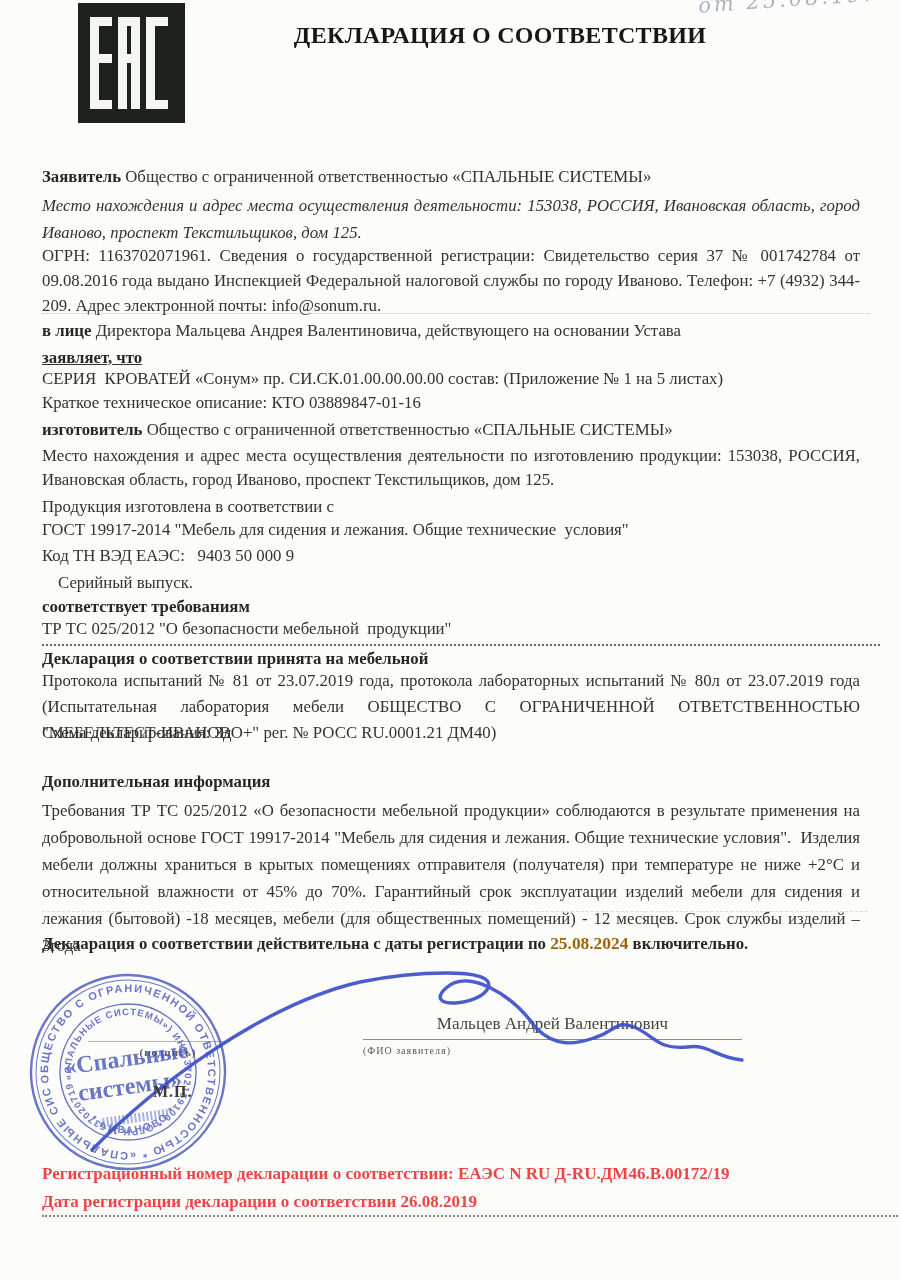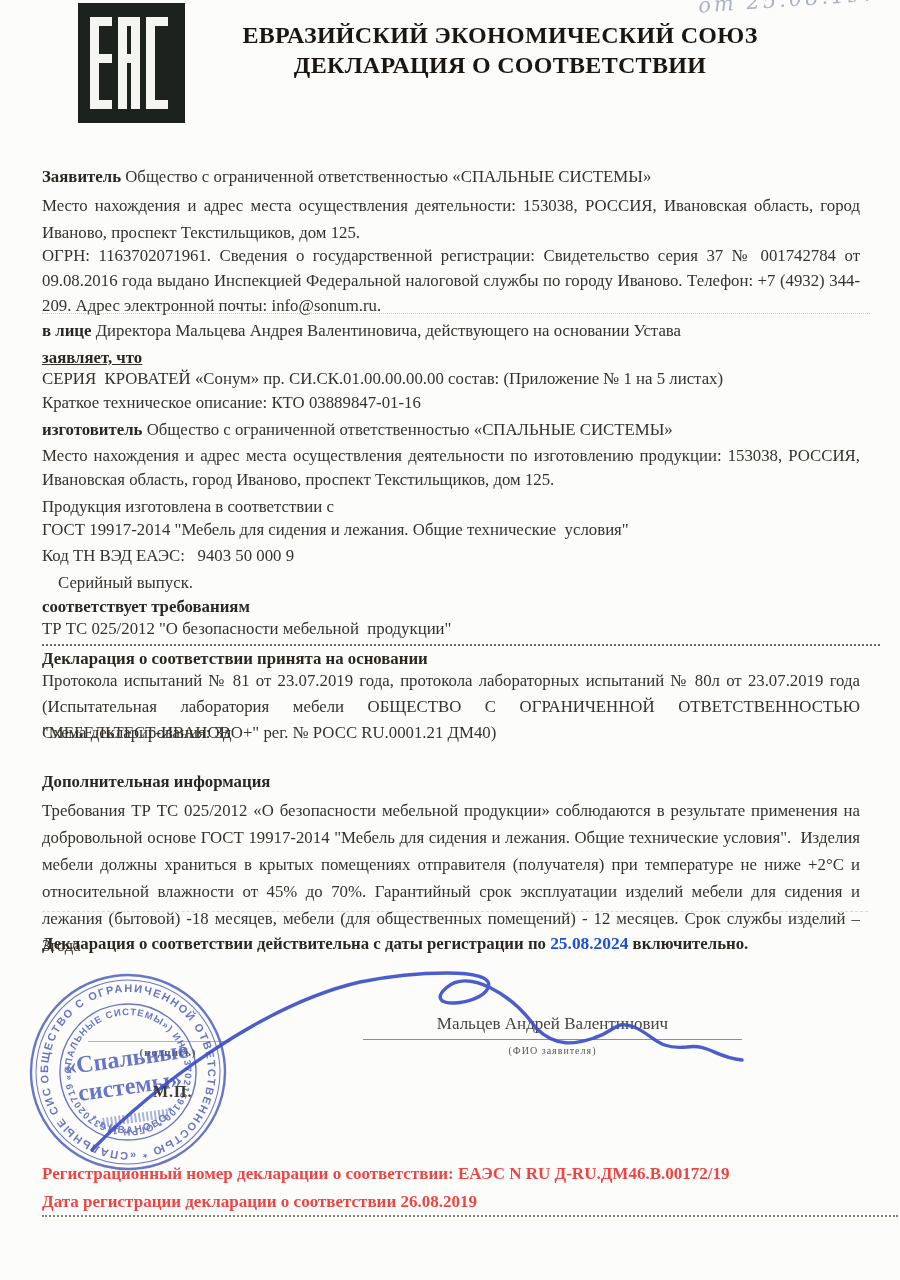--- a/index.html
+++ b/index.html
@@ -21,31 +21,31 @@
     font-family:"DejaVu Serif", serif;font-style:italic;
     font-size:21px;letter-spacing:3px;color:#98a0b2;opacity:.8;
     transform:rotate(-4deg);
   }
   
   .par{
     position:absolute;left:42px;width:818px;margin:0;
     font-size:16.8px;line-height:26px;white-space:pre-wrap;
   }
   .par .b{font-weight:bold;color:#2a2722;}
-  .par .hv{font-weight:bold;color:#1d4ed8;font-size:17.4px;}
+  .par .hv{font-weight:bold;color:#a16207;font-size:17.4px;}
   .dotted-under{width:838px;border-bottom:2px dotted #6e695f;padding-bottom:2px;}
   .rule{position:absolute;height:0;border-top:1.5px dotted #a39c90;}
   
   .sigline{position:absolute;left:88px;top:1041px;width:142px;height:0;border-top:1px solid #b6b2ac;}
   .cap{position:absolute;font-size:11px;color:#5d5a54;letter-spacing:1px;font-weight:bold;}
   .cap-sign{left:118px;top:1046px;width:100px;text-align:center;}
   .mp{position:absolute;left:138px;top:1083px;font-size:16px;font-weight:bold;color:#3c3a36;z-index:7;letter-spacing:1px;margin-left:15px;}
   .fio-name{position:absolute;left:363px;top:1014px;width:379px;text-align:center;font-size:17px;color:#46433e;}
   .fio-line{position:absolute;left:363px;top:1039px;width:379px;height:0;border-top:1px solid #928e88;}
-  .fio-cap{position:absolute;left:363px;top:1045px;width:379px;text-align:center;font-size:10px;color:#5c5953;letter-spacing:1px;}
+  .fio-cap{position:absolute;left:363px;top:1045px;width:379px;font-size:10px;color:#5c5953;letter-spacing:1px;}
   .stamp{position:absolute;left:18px;top:962px;width:220px;height:220px;transform:rotate(-8deg);opacity:.82;z-index:4;}
   .signature{position:absolute;left:40px;top:950px;width:740px;height:230px;z-index:6;}
   
   .foot{position:absolute;left:42px;margin:0;font-size:17px;font-weight:bold;color:#ef4444;white-space:pre-wrap;}
   .foot-reg{top:1164px;width:830px;}
   .foot-date{top:1192px;width:856px;border-bottom:2px dotted #878176;padding-bottom:3px;}
 </style>
 </head>
 <body>
 
@@ -63,43 +63,42 @@
     <rect x="40" y="14" width="9" height="92" fill="#f5f5f2"></rect>
     <rect x="53" y="14" width="9" height="92" fill="#f5f5f2"></rect>
     <rect x="40" y="51" width="22" height="9" fill="#f5f5f2"></rect>
 
     <rect x="68" y="14" width="9" height="92" fill="#f5f5f2"></rect>
     <rect x="77" y="14" width="13" height="9" fill="#f5f5f2"></rect>
     <rect x="77" y="97" width="13" height="9" fill="#f5f5f2"></rect>
   </svg>
 
   <div class="title">
-    <div>ЕВРАЗИЙСКИЙ ЭКОНОМИЧЕСКИЙ СОЮЗ</div>
     <div>ДЕКЛАРАЦИЯ О СООТВЕТСТВИИ</div>
   </div>
 
   <div class="handnote">от 25.08.19.</div>
 
   <div id="doc-body">
       <p class="par" style="top: 164px;"><span class="b">Заявитель</span><span> Общество с ограниченной ответственностью «СПАЛЬНЫЕ СИСТЕМЫ»</span></p>
-      <p class="par" style="top: 192px; line-height: 27px; text-align: justify;"><span>Место нахождения и адрес места осуществления деятельности: 153038, РОССИЯ, Ивановская область, город Иваново, проспект Текстильщиков, дом 125.</span></p>
+      <p class="par" style="top: 192px; line-height: 27px; text-align: justify; font-style: italic;"><span>Место нахождения и адрес места осуществления деятельности: 153038, РОССИЯ, Ивановская область, город Иваново, проспект Текстильщиков, дом 125.</span></p>
       <p class="par" style="top: 243px; line-height: 25px; text-align: justify;"><span>ОГРН: 1163702071961. Сведения о государственной регистрации: Свидетельство серия 37 № 001742784 от 09.08.2016 года выдано Инспекцией Федеральной налоговой службы по городу Иваново. Телефон: +7 (4932) 344-209. Адрес электронной почты: info@sonum.ru.</span></p>
       <p class="par" style="top: 318px;"><span class="b">в лице</span><span> Директора Мальцева Андрея Валентиновича, действующего на основании Устава</span></p>
       <p class="par" style="top: 345px; text-decoration: underline;"><span class="b">заявляет, что</span></p>
       <p class="par" style="top: 366px;"><span>СЕРИЯ  КРОВАТЕЙ «Сонум» пр. СИ.СК.01.00.00.00.00 состав: (Приложение № 1 на 5 листах)</span></p>
       <p class="par" style="top: 390px;"><span>Краткое техническое описание: КТО 03889847-01-16</span></p>
       <p class="par" style="top: 417px;"><span class="b">изготовитель</span><span> Общество с ограниченной ответственностью «СПАЛЬНЫЕ СИСТЕМЫ»</span></p>
       <p class="par" style="top: 444px; line-height: 24px; text-align: justify;"><span>Место нахождения и адрес места осуществления деятельности по изготовлению продукции: 153038, РОССИЯ, Ивановская область, город Иваново, проспект Текстильщиков, дом 125.</span></p>
       <p class="par" style="top: 494px;"><span>Продукция изготовлена в соответствии с</span></p>
       <p class="par" style="top: 517px;"><span>ГОСТ 19917-2014 "Мебель для сидения и лежания. Общие технические  условия"</span></p>
       <p class="par" style="top: 543px;"><span>Код ТН ВЭД ЕАЭС:   9403 50 000 9</span></p>
       <p class="par" style="top: 570px; margin-left: 16px;"><span>Серийный выпуск.</span></p>
       <p class="par" style="top: 594px;"><span class="b">соответствует требованиям</span></p>
       <p class="par dotted-under" style="top: 616px;"><span>ТР ТС 025/2012 "О безопасности мебельной  продукции"</span></p>
-      <p class="par" style="top: 646px;"><span class="b">Декларация о соответствии принята на основании</span></p>
+      <p class="par" style="top: 646px;"><span class="b">Декларация о соответствии принята на мебельной</span></p>
       <p class="par" style="top: 668px; line-height: 26px; text-align: justify;"><span>Протокола испытаний № 81 от 23.07.2019 года, протокола лабораторных испытаний № 80л от 23.07.2019 года (Испытательная лаборатория мебели ОБЩЕСТВО С ОГРАНИЧЕННОЙ ОТВЕТСТВЕННОСТЬЮ "МЕБЕЛЬТЕСТ-ИВАНОВО+" рег. № РОСС RU.0001.21 ДМ40)</span></p>
       <p class="par" style="top: 720px;"><span>Схема декларирования: 3д</span></p>
       <p class="par" style="top: 769px;"><span class="b">Дополнительная информация</span></p>
       <p class="par" style="top: 797px; line-height: 27px; text-align: justify;"><span>Требования ТР ТС 025/2012 «О безопасности мебельной продукции» соблюдаются в результате применения на добровольной основе ГОСТ 19917-2014 "Мебель для сидения и лежания. Общие технические условия".  Изделия мебели должны храниться в крытых помещениях отправителя (получателя) при температуре не ниже +2°С и относительной влажности от 45% до 70%. Гарантийный срок эксплуатации изделий мебели для сидения и лежания (бытовой) -18 месяцев, мебели (для общественных помещений) - 12 месяцев. Срок службы изделий – 3года</span></p>
       <p class="par" style="top: 930px;"><span class="b">Декларация о соответствии действительна с даты регистрации по </span><span class="b hv">25.08.2024</span><span class="b"> включительно.</span></p>
       <div class="rule" style="top: 313px; left: 42px; width: 828px; border-top-style: dotted; opacity: 0.5;"></div>
       <div class="rule" style="top: 911px; left: 42px; width: 826px; border-top-style: dashed; opacity: 0.35;"></div>
     </div>
 
   <div class="sigline"></div>

